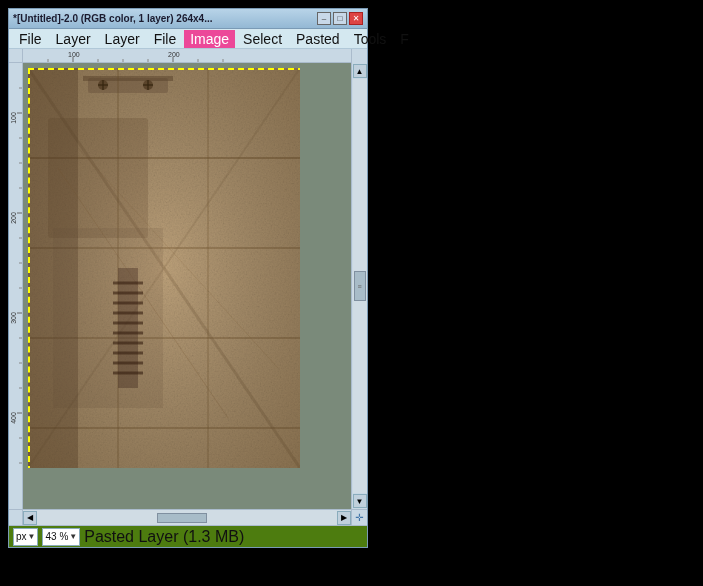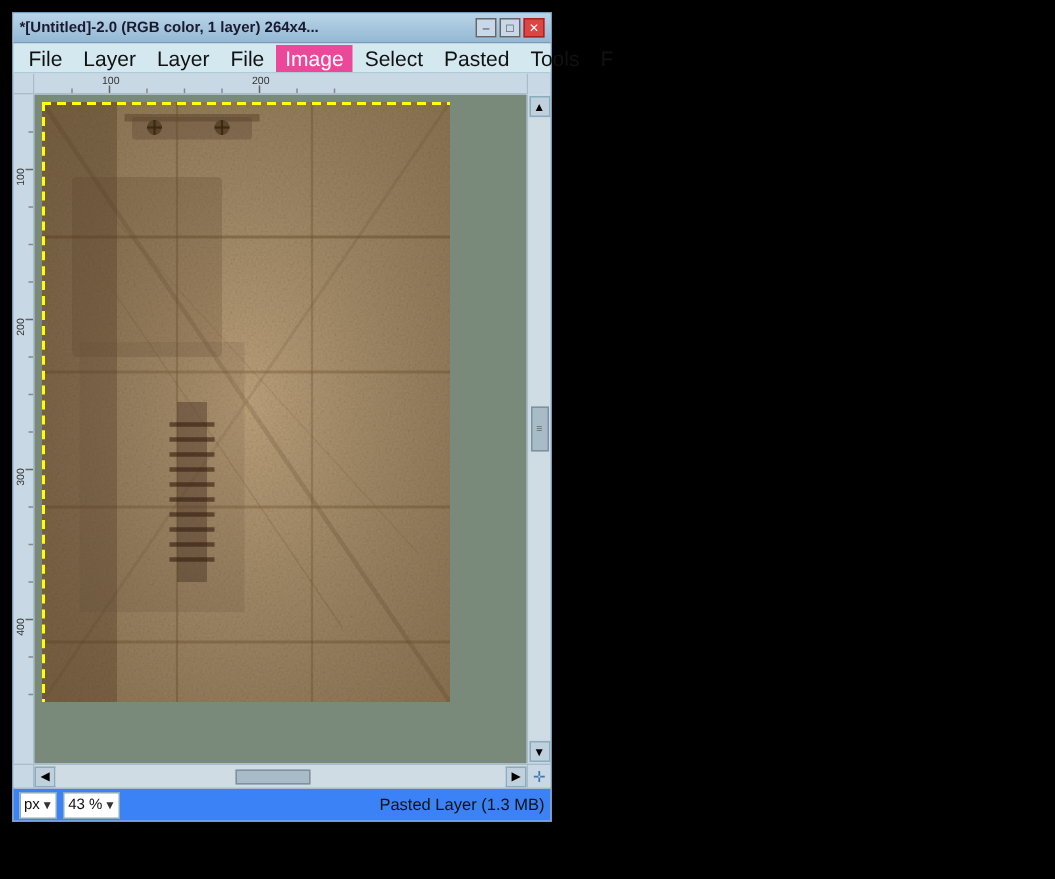--- a/index.html
+++ b/index.html
@@ -304,21 +304,21 @@
     }
 
     .crosshair-icon {
       font-size: 10px;
       color: #4477aa;
     }
 
     
     .status-bar {
       height: 22px;
-      background: #3b82f6;
+      background: #4d7c0f;
       border-top: 1px solid #aabbcc;
       display: flex;
       align-items: center;
       gap: 4px;
       padding: 0 4px;
       flex-shrink: 0;
     }
 
     .zoom-selector {
       background: #fff;
@@ -335,24 +335,23 @@
       color: #111;
     }
 
     .zoom-dropdown {
       font-size: 8px;
       color: #333;
       cursor: pointer;
     }
 
     .status-text {
-      font-size: 11px;
+      font-size: 16px;
       color: #111;
       flex: 1;
-      text-align: right;
     }
 
     
     .h-ruler-content {
       width: 100%;
       height: 100%;
       position: relative;
     }
 
     .ruler-label {

